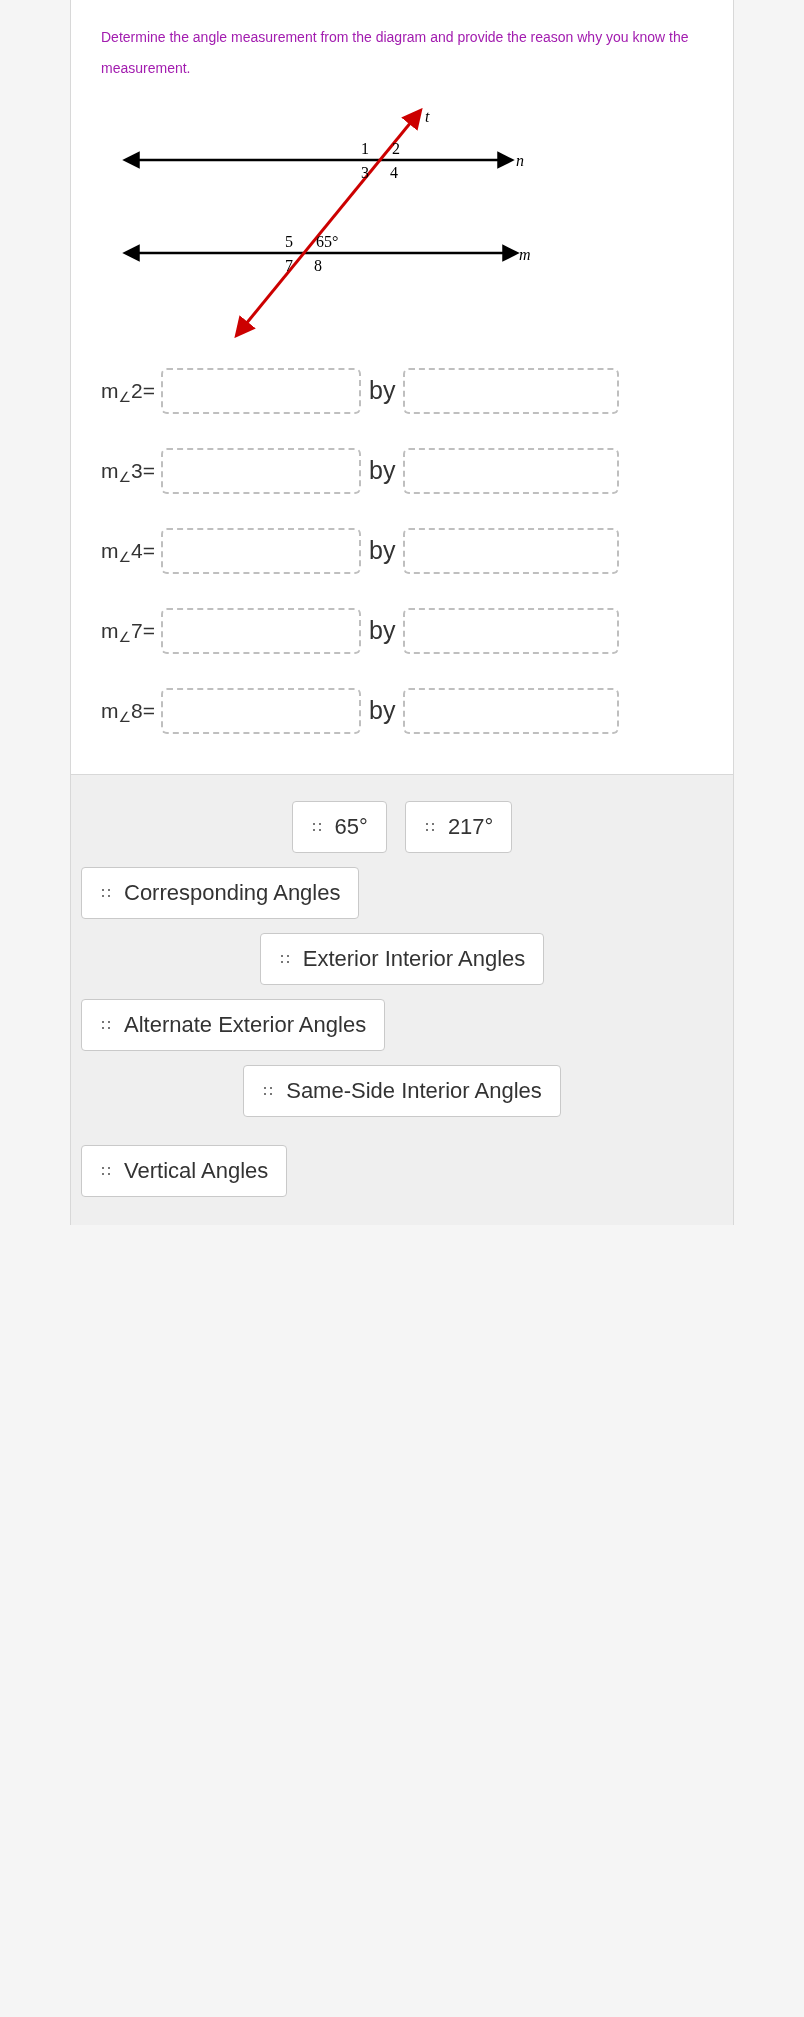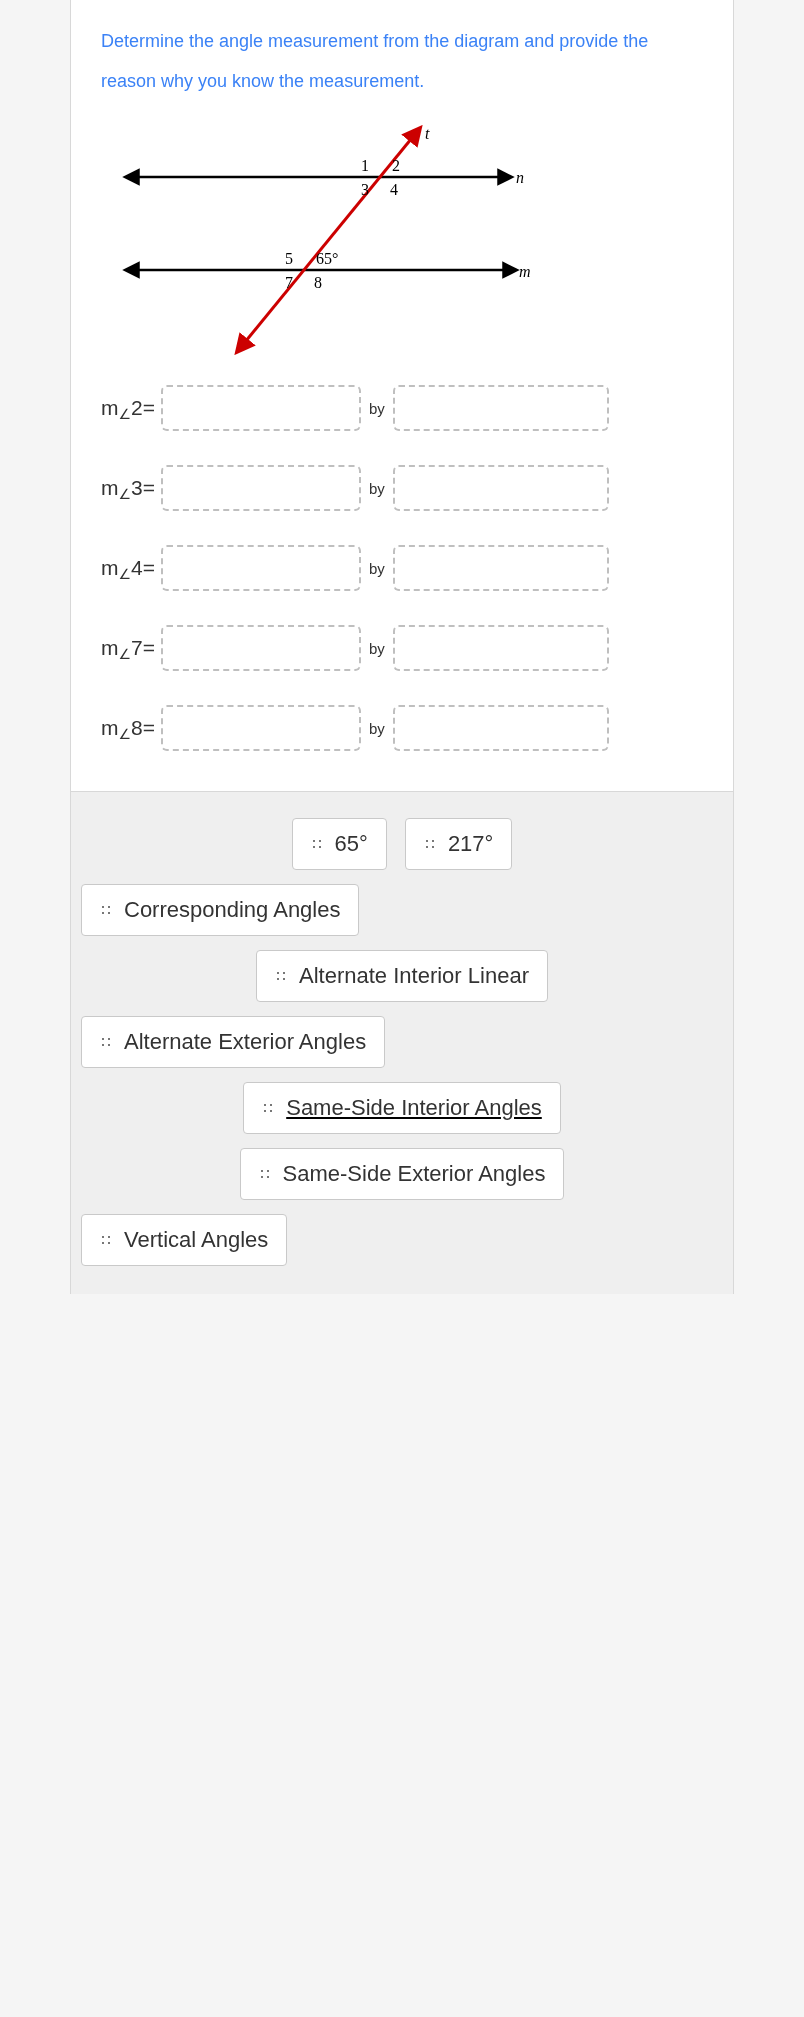--- a/index.html
+++ b/index.html
@@ -16,22 +16,22 @@
   }
   .question-area {
     background: #ffffff;
     border-left: 1px solid #d8d8d8;
     border-right: 1px solid #d8d8d8;
     border-bottom: 1px solid #d8d8d8;
     margin: 0 70px;
     padding: 22px 30px 30px 30px;
   }
   .question-text {
-    font-size: 18px;
-    color: #3b82f6;
+    font-size: 14px;
+    color: #a21caf;
     line-height: 2.2;
     margin-bottom: 24px;
   }
   .diagram-wrap {
     width: 430px;
     height: 230px;
     margin: 10px 0 30px 10px;
     position: relative;
   }
   .answer-row {
@@ -52,21 +52,21 @@
   }
   .dropzone {
     display: inline-block;
     border: 2px dashed #bfbfbf;
     border-radius: 6px;
     height: 46px;
     vertical-align: middle;
   }
   .dz-narrow { width: 200px; margin: 0 6px; }
   .dz-wide { width: 216px; margin-left: 6px; }
-  .by { margin: 0 2px; font-size: 15px; }
+  .by { margin: 0 2px; font-size: 25px; }
   .answer-bank {
     background: #efefef;
     border-left: 1px solid #d8d8d8;
     border-right: 1px solid #d8d8d8;
     margin: 0 70px;
     padding: 26px 10px 28px 10px;
     display: flex;
     flex-wrap: wrap;
     justify-content: center;
     gap: 14px 18px;
@@ -219,40 +219,36 @@
     </div>
     <div style="width:100%; display:flex; justify-content:flex-start;">
       <div class="tile">
           <span class="grip"></span>
           <span>Corresponding Angles</span>
         </div>
     </div>
     <div style="width:100%; display:flex; justify-content:center;">
       <div class="tile">
           <span class="grip"></span>
-          <span>Alternate Interior Linear</span>
+          <span>Exterior Interior Angles</span>
         </div>
     </div>
     <div style="width:100%; display:flex; justify-content:flex-start;">
       <div class="tile">
           <span class="grip"></span>
           <span>Alternate Exterior Angles</span>
         </div>
     </div>
-    <div style="width:100%; display:flex; justify-content:center;text-decoration:underline;">
+    <div style="width:100%; display:flex; justify-content:center;">
       <div class="tile">
           <span class="grip"></span>
           <span>Same-Side Interior Angles</span>
         </div>
     </div>
     <div style="width:100%; display:flex; justify-content:center; gap:18px;">
-      <div class="tile">
-          <span class="grip"></span>
-          <span>Same-Side Exterior Angles</span>
-        </div>
     </div>
     <div style="width:100%; display:flex; justify-content:flex-start;">
       <div class="tile">
           <span class="grip"></span>
           <span>Vertical Angles</span>
         </div>
     </div>
   </div>
 
 </div>

